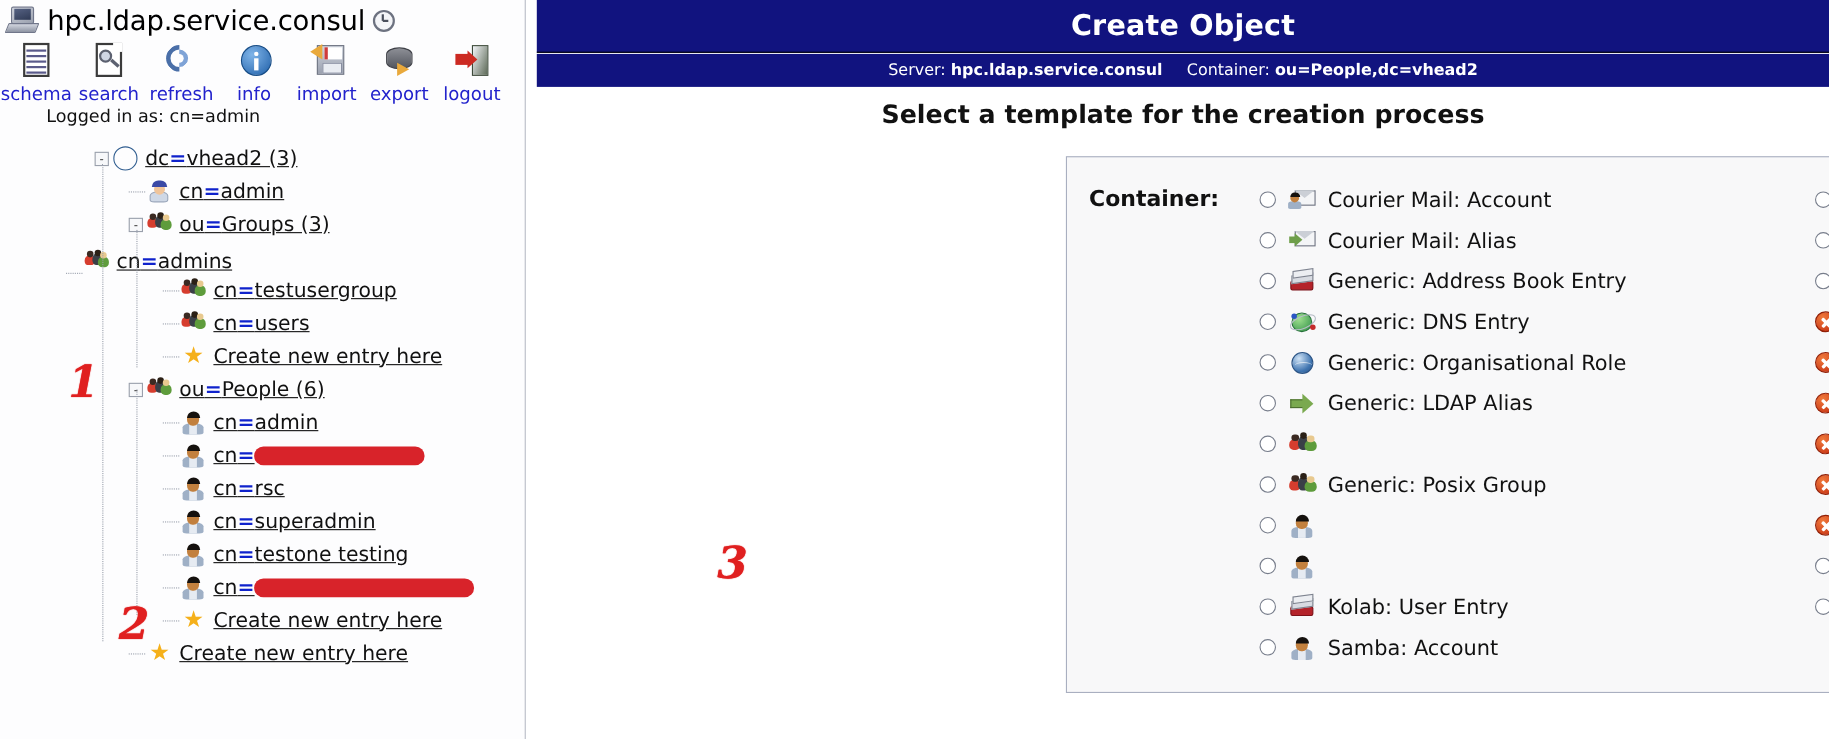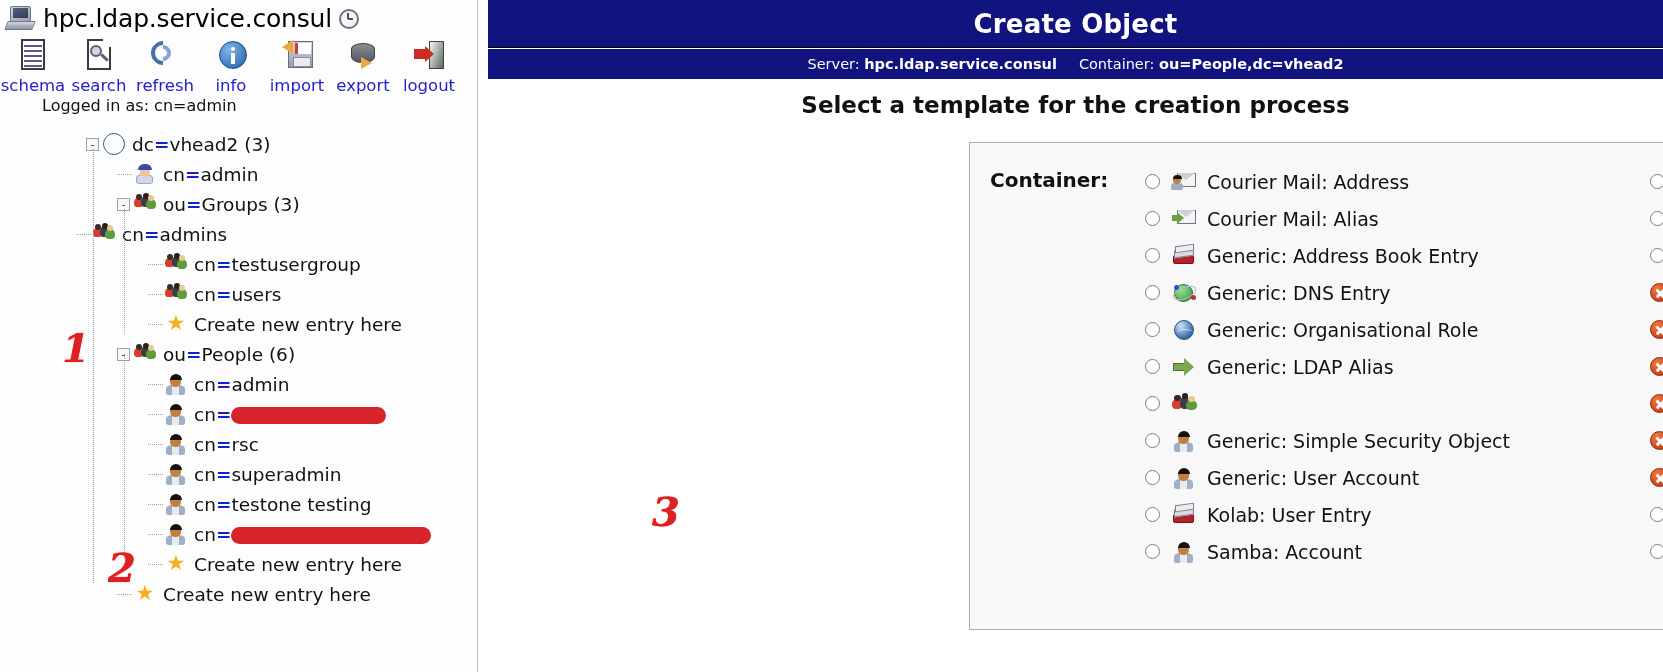--- a/index.html
+++ b/index.html
@@ -118,21 +118,21 @@
      border-style:solid; border-width:8px 0 8px 9px; border-color:transparent transparent transparent #cc2a22;}
 
   #logged-in {
     margin: 1px 0 0 42px; font-size:16px; color:#111;
     font-family:"DejaVu Sans","Liberation Sans",sans-serif;
   }
 
   
   #tree { margin-top: 14px; position:relative; }
   .t-row { display:flex; align-items:center; height:30px; position:relative; white-space:nowrap; }
-  .t-label { font-size:18.5px; color:#111; }
+  .t-label { font-size:18.5px; color:#111;text-decoration:underline; }
   .t-label .eq { color:#0f22cc; font-weight:bold; }
   .t-label.star-lbl { color:#111; }
   .expander {
     width:13px;height:13px;border:1px solid #9aa0ac;background:#f7f8fa;
     display:inline-flex;align-items:center;justify-content:center;
     font-size:11px;line-height:11px;color:#333;flex:none;margin-right:4px;
     font-family:"DejaVu Sans Mono", monospace;
   }
   .connector { width:16px; height:1px; flex:none; }
   .ic-tree { width:22px;height:22px;flex:none;margin-right:7px;position:relative;}
@@ -363,21 +363,21 @@
           <span class="ic-tree gl-users">
             <span class="p1"></span>
             <span class="p1h"></span>
             <span class="p2"></span>
             <span class="p2h"></span>
             <span class="p3"></span>
             <span class="p3h"></span>
           </span>
           <span class="t-label">ou<span class="eq">=</span>Groups (3)</span>
         </div>
-        <div class="t-row" style="padding-left: 76px;">
+        <div class="t-row" style="padding-left: 60px; align-items: flex-end;">
           <span class="connector" style="border-top: 1px dotted rgb(154, 160, 172); width: 15px; margin-right: 2px;"></span>
           <span class="ic-tree gl-users">
             <span class="p1"></span>
             <span class="p1h"></span>
             <span class="p2"></span>
             <span class="p2h"></span>
             <span class="p3"></span>
             <span class="p3h"></span>
           </span>
           <span class="t-label">cn<span class="eq">=</span>admins</span>
@@ -519,21 +519,21 @@
       <div class="tpl-inner">
         <div id="templates-label">Container:</div>
         <div class="tpl-col col1" id="tpl-col-1">
             <div class="tpl-item">
               <span class="radio"></span>
               <span class="tpl-ic gi-envp"><span class="e"></span><span class="f"></span><span class="hd">
                   <span class="b"></span>
                   <span class="h"></span>
                   <span class="hr"></span>
                 </span></span>
-              <span class="tpl-text">Courier Mail: Address</span>
+              <span class="tpl-text">Courier Mail: Account</span>
             </div>
             <div class="tpl-item">
               <span class="radio"></span>
               <span class="tpl-ic gi-enva"><span class="e"></span><span class="f"></span><span class="ar"></span><span class="ah"></span></span>
               <span class="tpl-text">Courier Mail: Alias</span>
             </div>
             <div class="tpl-item">
               <span class="radio"></span>
               <span class="tpl-ic gi-addr">
                 <span class="s1"></span>
@@ -573,37 +573,47 @@
                 <span class="p1"></span>
                 <span class="p1h"></span>
                 <span class="p2"></span>
                 <span class="p2h"></span>
                 <span class="p3"></span>
                 <span class="p3h"></span>
               </span>
             </div>
             <div class="tpl-item">
               <span class="radio"></span>
+              <span class="tpl-ic gi-users">
+                <span class="p1"></span>
+                <span class="p1h"></span>
+                <span class="p2"></span>
+                <span class="p2h"></span>
+                <span class="p3"></span>
+                <span class="p3h"></span>
+              </span>
+              <span class="tpl-text">Generic: Posix Group</span>
+            </div>
+            <div class="tpl-item">
+              <span class="radio"></span>
               <span class="tpl-ic gi-user">
                 <span class="bd"></span>
                 <span class="sh"></span>
                 <span class="hd"></span>
                 <span class="hr"></span>
               </span>
-              <span class="tpl-text">Generic: Simple Security Object</span>
             </div>
             <div class="tpl-item">
               <span class="radio"></span>
               <span class="tpl-ic gi-user">
                 <span class="bd"></span>
                 <span class="sh"></span>
                 <span class="hd"></span>
                 <span class="hr"></span>
               </span>
-              <span class="tpl-text">Generic: User Account</span>
             </div>
             <div class="tpl-item">
               <span class="radio"></span>
               <span class="tpl-ic gi-addr">
                 <span class="s1"></span>
                 <span class="s2"></span>
                 <span class="s3"></span>
               </span>
               <span class="tpl-text">Kolab: User Entry</span>
             </div>

